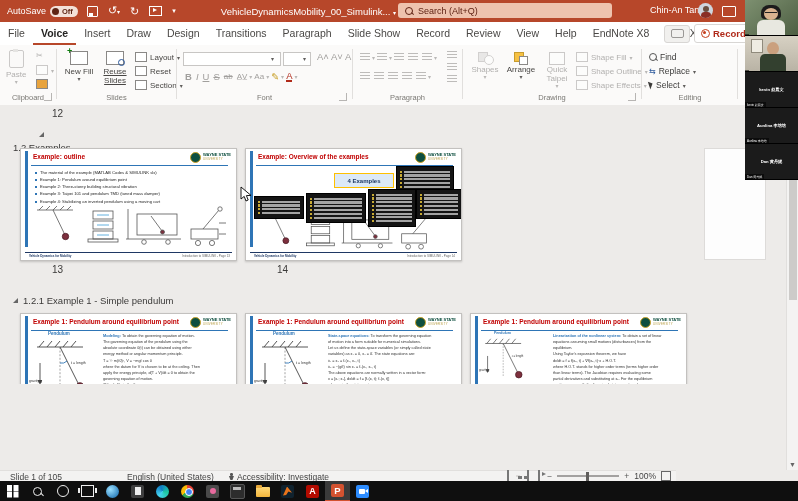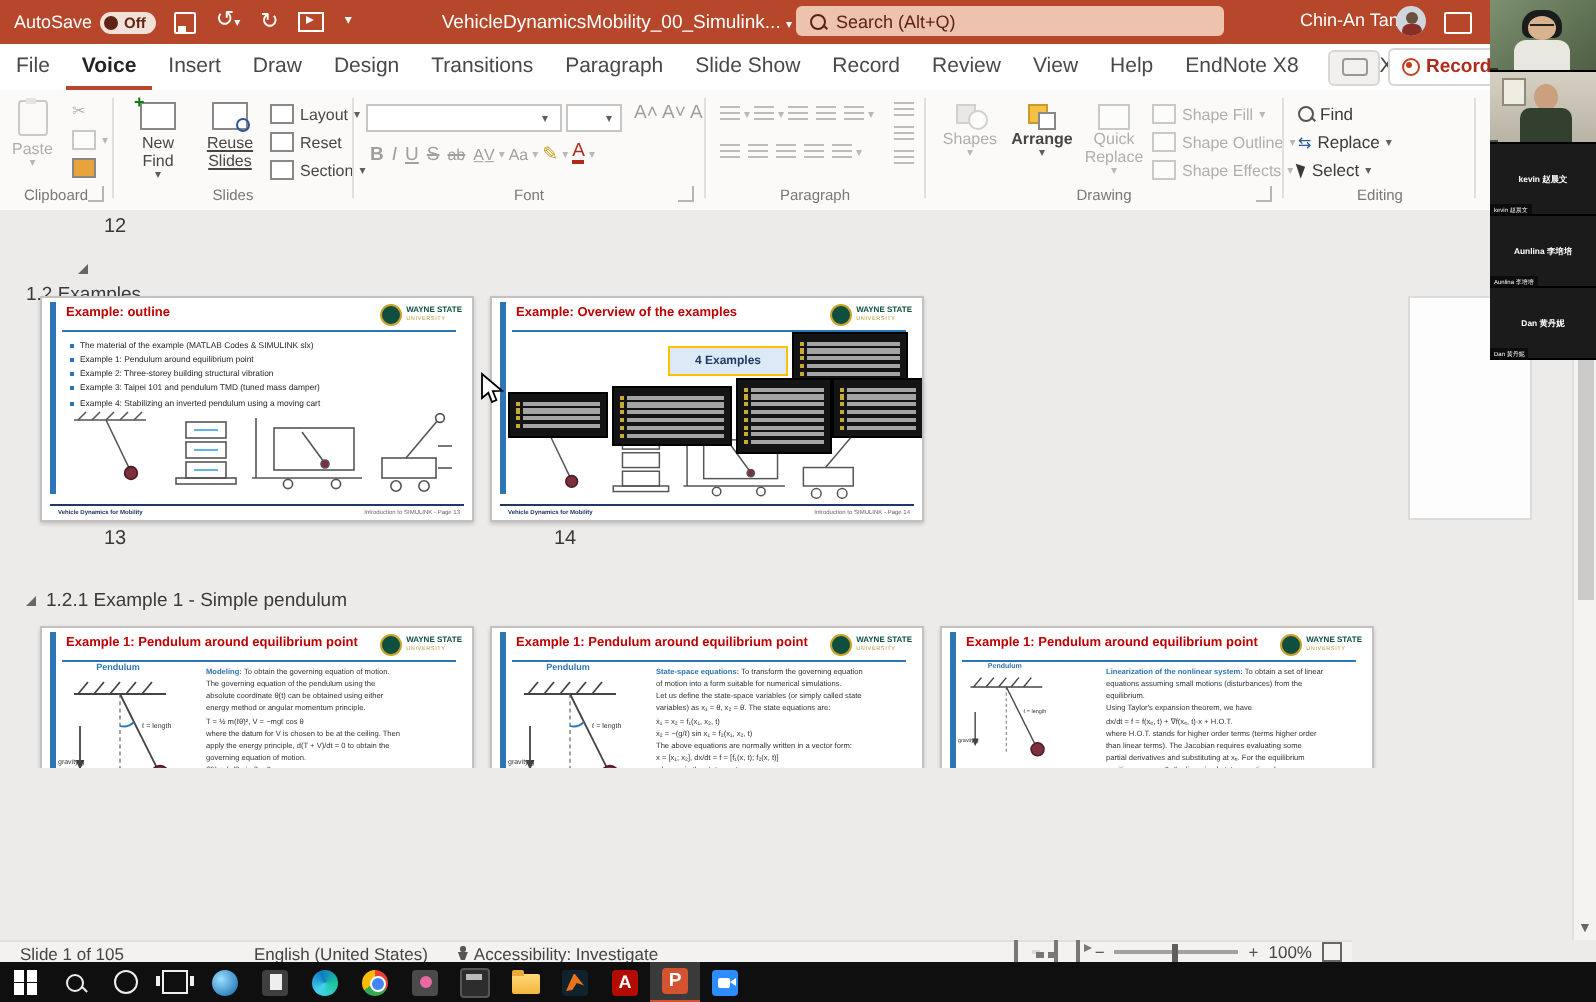--- a/index.html
+++ b/index.html
@@ -268,21 +268,21 @@
         <span class="sico fill"></span>
       </div>
     <div class="grplabel">Clipboard</div>
     <div class="launcher" style="left:44px;"></div>
   </div>
   <div class="vdiv" style="left:56px;"></div>
 
   <div class="grp" style="left:57px;width:119px;">
     <div class="bigbtn" style="left:6px;top:6px;width:32px;">
       <span class="slideico plus"></span>
-      <span>New Find</span>
+      <span>New Fill</span>
         <span class="caret">▾</span>
     </div>
     <div class="bigbtn" style="left:42px;top:6px;width:32px;text-decoration:underline;">
       <span class="slideico mag"></span>
       <span>Reuse Slides</span>
     </div>
     <div class="smallrow" style="left:78px;top:7px;">
       <span class="sico"></span>
         <span>Layout</span>
         <span class="caret">▾</span>
@@ -357,26 +357,26 @@
   <div class="vdiv" style="left:462px;"></div>
 
   <div class="grp" style="left:464px;width:176px;">
     <div class="bigbtn dis" style="left:6px;top:7px;width:30px;">
       <span class="shapesico"></span>
       <span>Shapes</span>
         <span class="caret">▾</span>
     </div>
     <div class="bigbtn" style="left:40px;top:7px;width:34px;">
       <span class="arrico"></span>
-      <span style="font-weight:bold;">Arrange</span>
+      <span style="font-weight:normal;">Arrange</span>
         <span class="caret">▾</span>
     </div>
     <div class="bigbtn dis" style="left:78px;top:7px;width:30px;">
       <span class="sico" style="width:14px;height:11px;"></span>
-      <span>Quick Replace</span>
+      <span>Quick Taipei</span>
         <span class="caret">▾</span>
     </div>
     <div class="smallrow dis" style="left:112px;top:7px;">
       <span class="sico"></span>
         <span>Shape Fill</span>
         <span class="caret">▾</span>
     </div>
     <div class="smallrow dis" style="left:112px;top:21px;">
       <span class="sico"></span>
         <span>Shape Outline</span>

